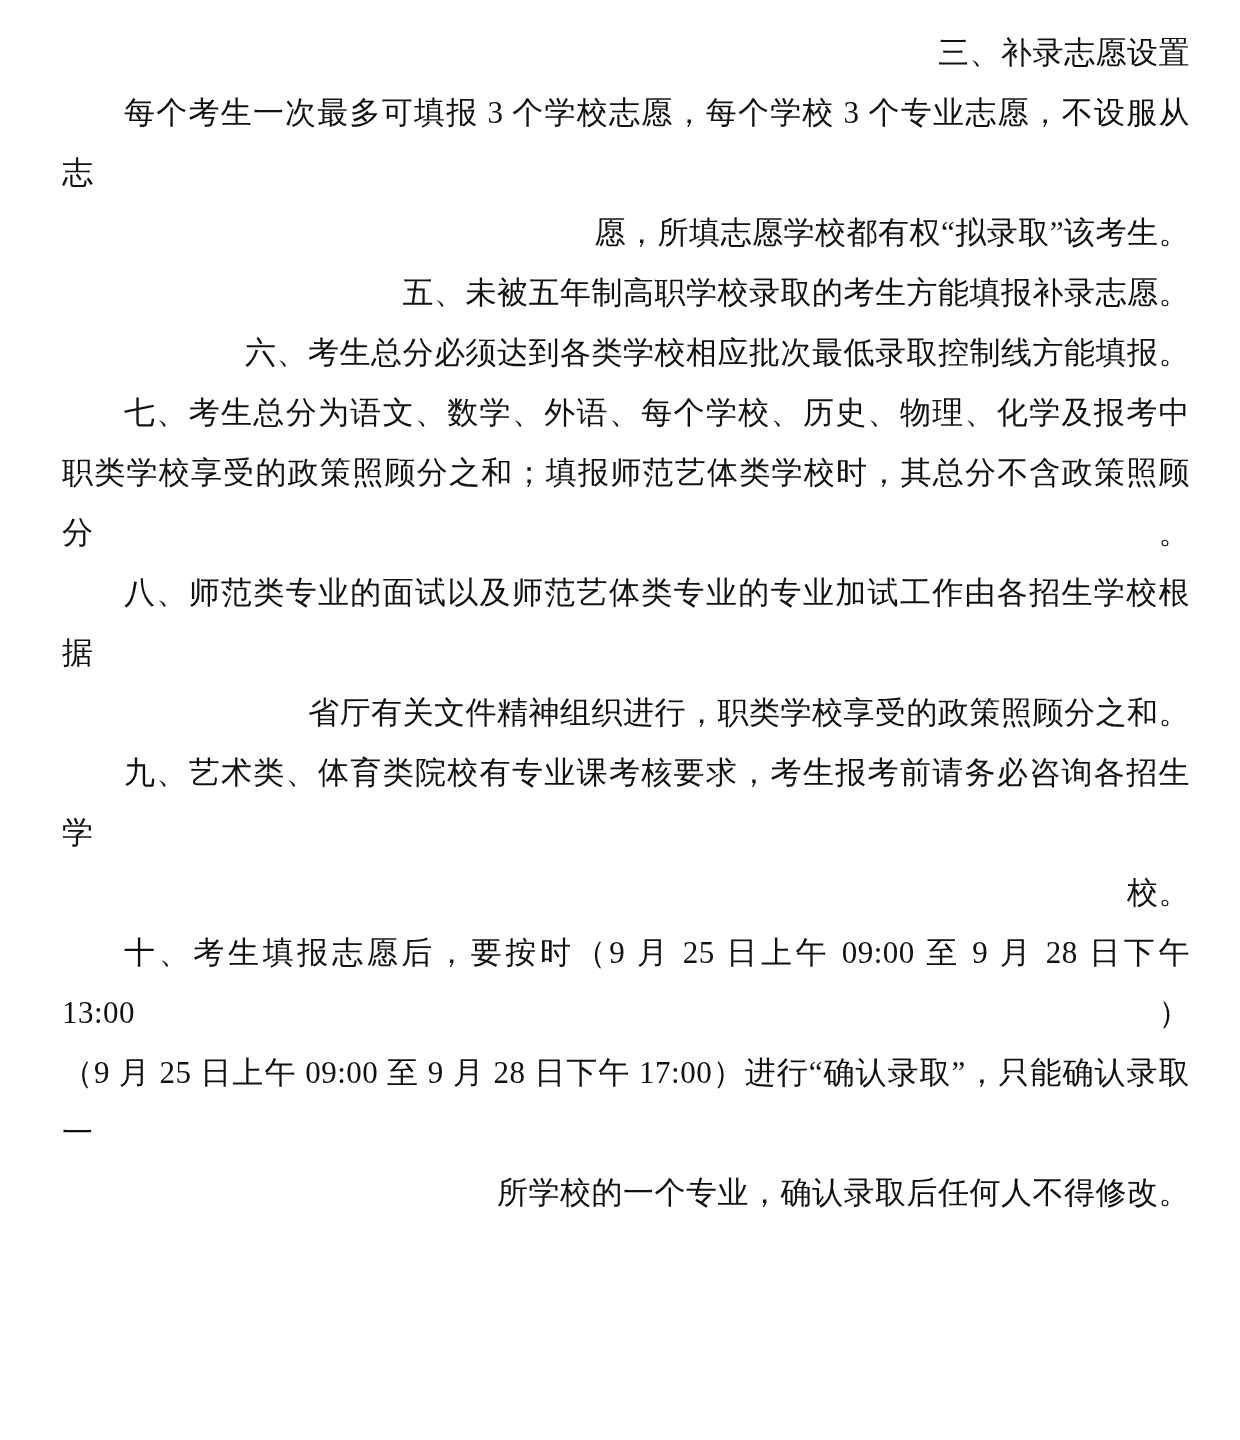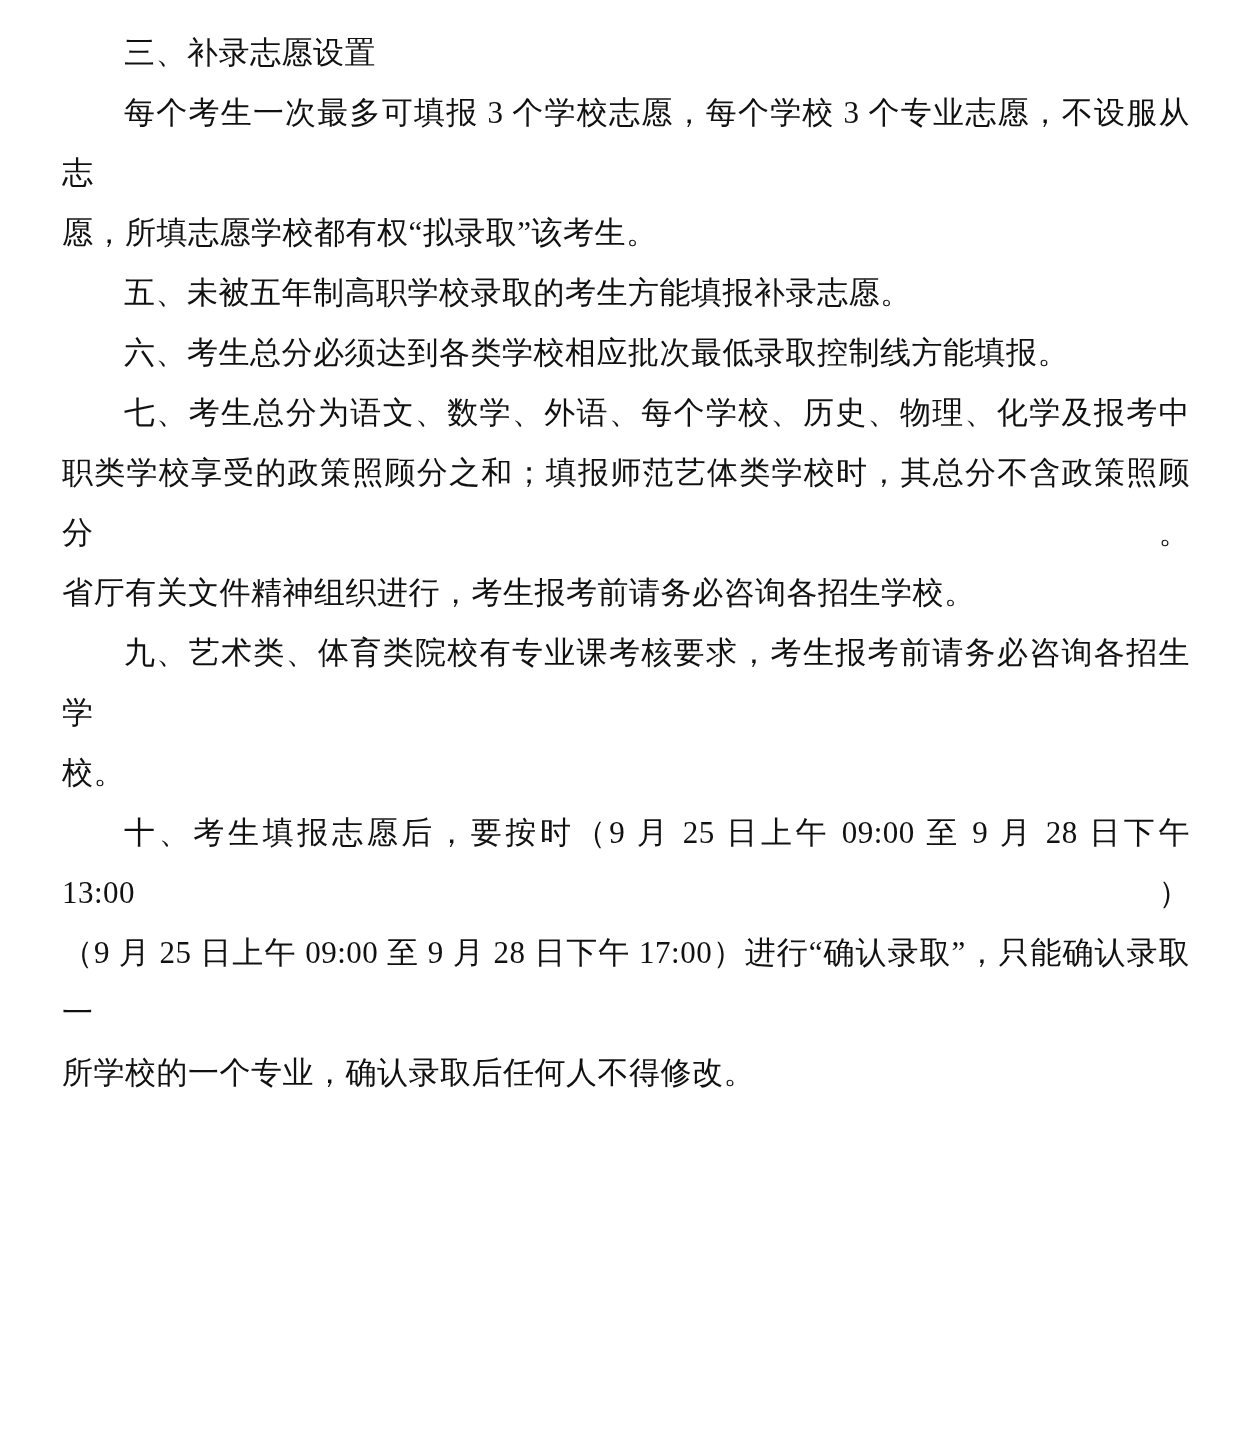--- a/index.html
+++ b/index.html
@@ -19,21 +19,21 @@
   .content {
     box-sizing: border-box;
     width: 100%;
     padding: 23px 50px 0 62px;
   }
   .line {
     font-size: 31px;
     line-height: 60px;
     white-space: normal;
     letter-spacing: 0.5px;
-    text-align: left;
+    text-align: right;
   }
   .indent {
     text-indent: 62px;
   }
   
   .fill {
     text-align: justify;
     text-align-last: justify;
   }
 </style>
@@ -43,21 +43,22 @@
 <div class="page">
   <div class="content">
 
     <div class="line indent">三、补录志愿设置</div>
     <div class="line indent fill">每个考生一次最多可填报 3 个学校志愿，每个学校 3 个专业志愿，不设服从志</div>
     <div class="line">愿，所填志愿学校都有权“拟录取”该考生。</div>
     <div class="line indent">五、未被五年制高职学校录取的考生方能填报补录志愿。</div>
     <div class="line indent">六、考生总分必须达到各类学校相应批次最低录取控制线方能填报。</div>
     <div class="line indent fill">七、考生总分为语文、数学、外语、每个学校、历史、物理、化学及报考中</div>
     <div class="line fill">职类学校享受的政策照顾分之和；填报师范艺体类学校时，其总分不含政策照顾分。</div>
-    <div class="line">省厅有关文件精神组织进行，考生报考前请务必咨询各招生学校。</div>
+    <div class="line indent fill">八、师范类专业的面试以及师范艺体类专业的专业加试工作由各招生学校根据</div>
+    <div class="line">省厅有关文件精神组织进行，职类学校享受的政策照顾分之和。</div>
     <div class="line indent fill">九、艺术类、体育类院校有专业课考核要求，考生报考前请务必咨询各招生学</div>
     <div class="line">校。</div>
     <div class="line indent fill">十、考生填报志愿后，要按时（9 月 25 日上午 09:00 至 9 月 28 日下午 13:00）</div>
     <div class="line fill">（9 月 25 日上午 09:00 至 9 月 28 日下午 17:00）进行“确认录取”，只能确认录取一</div>
     <div class="line">所学校的一个专业，确认录取后任何人不得修改。</div>
 
   </div>
 </div>
 
 </body></html>

